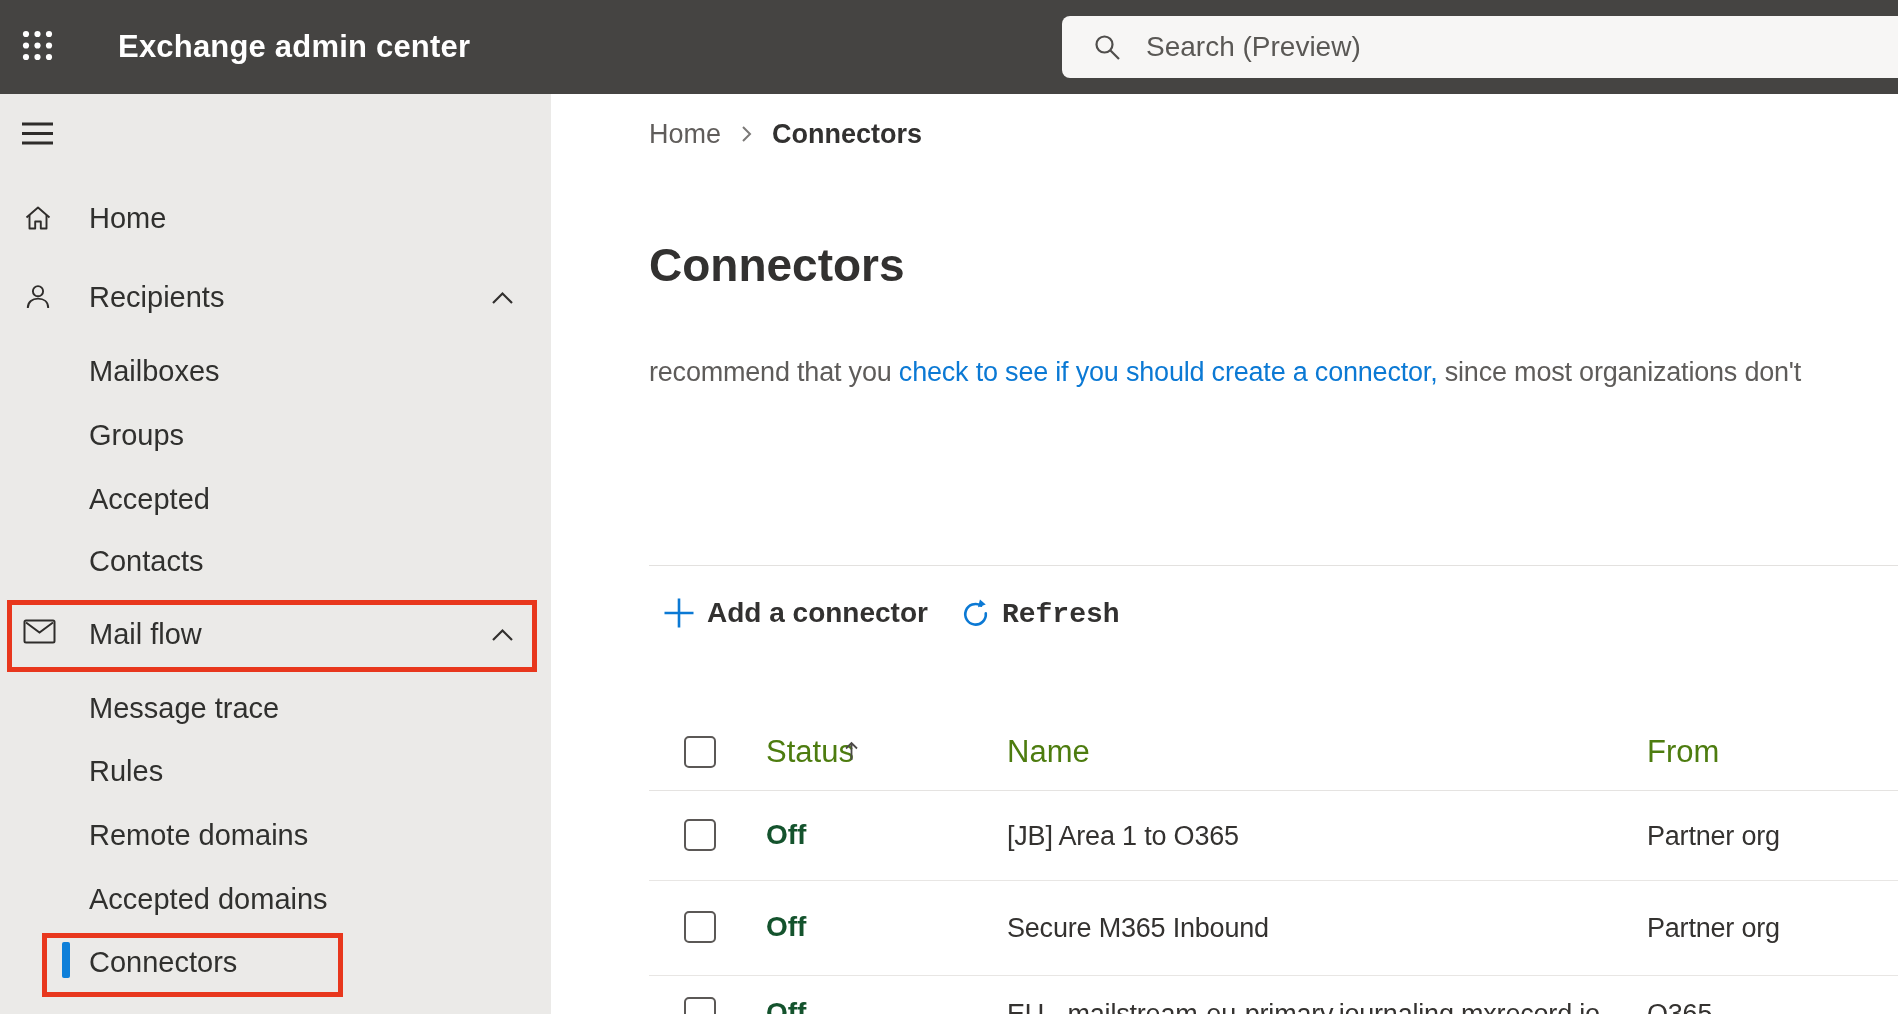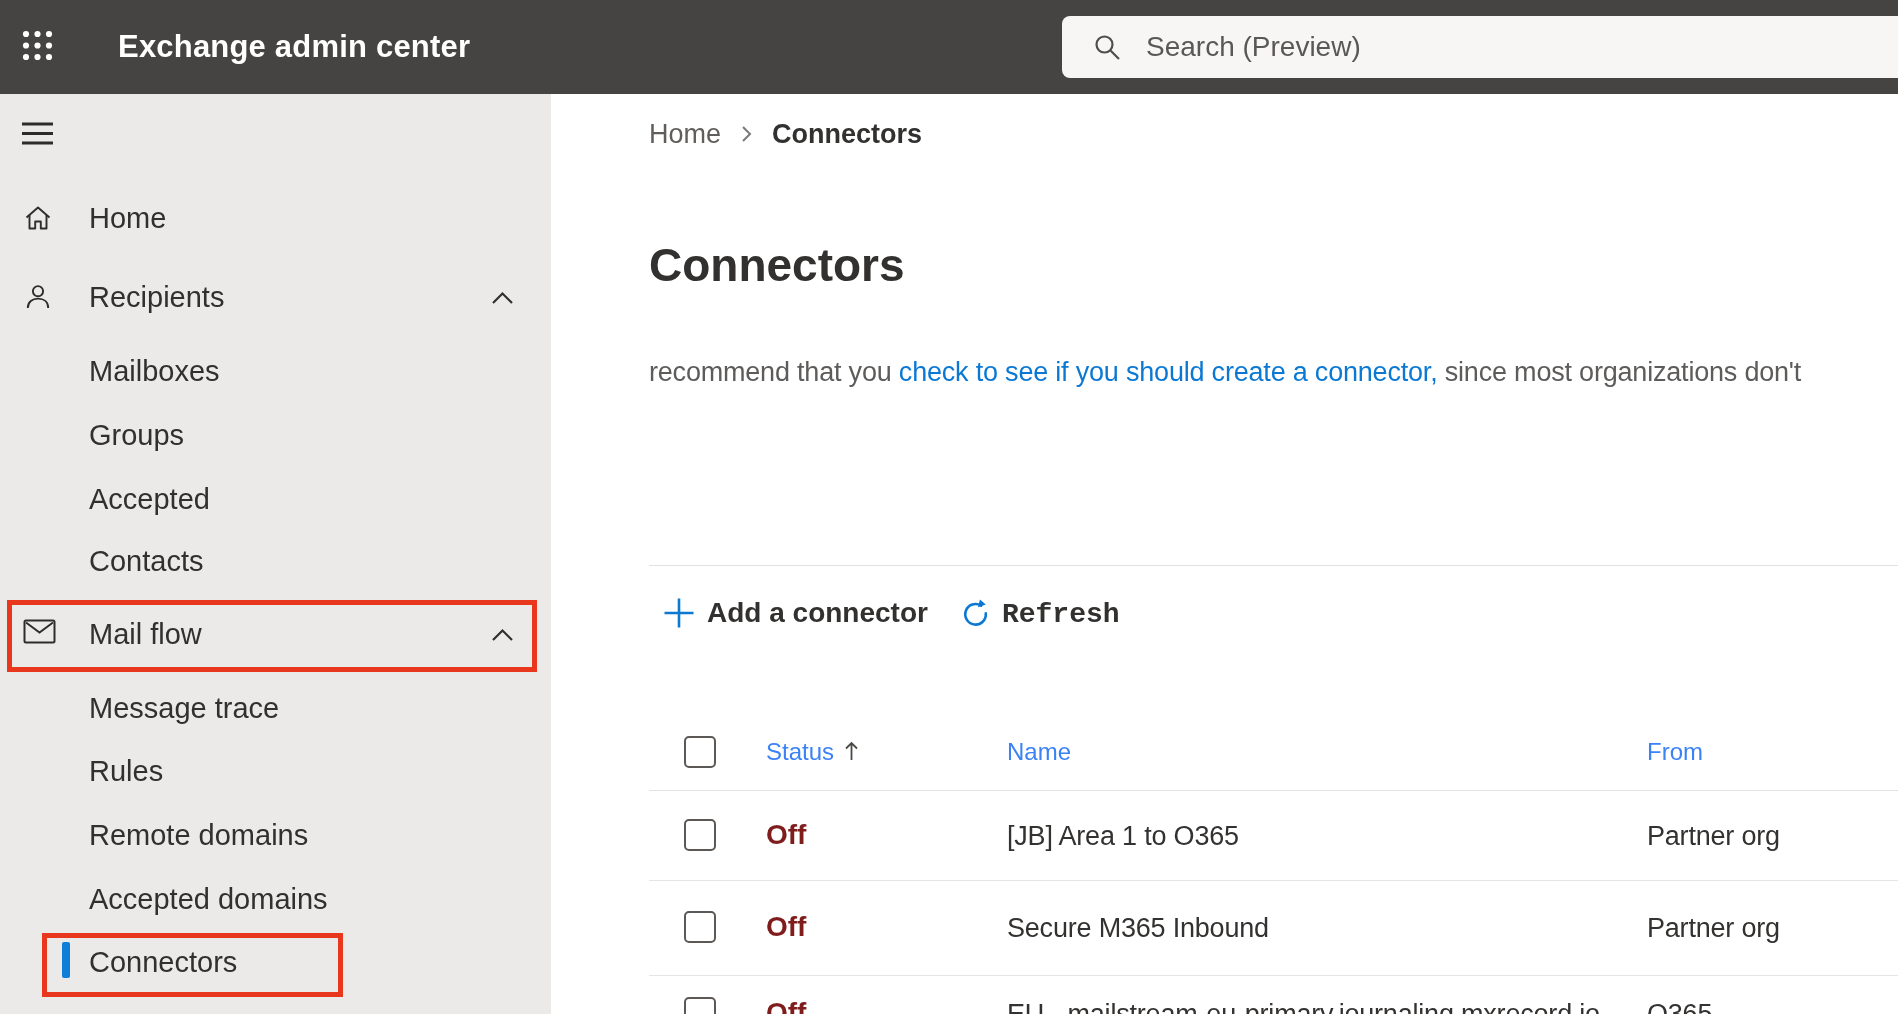--- a/index.html
+++ b/index.html
@@ -52,24 +52,24 @@
   .d-row1    { top:786px; border-top-color:#e8e6e4; }
   .d-row2    { top:881px; border-top-color:#e8e6e4; }
 
   .toolbar { position:absolute; left:111px; top:500px; height:36px; display:flex; align-items:flex-end; }
   .tool-btn { display:flex; align-items:center; cursor:pointer; }
   .tool-label { font-size:28px; font-weight:600; color:#323130; margin-left:11px; white-space:nowrap; }
   .refresh-btn { margin-left:32px;font-family:Liberation Mono, monospace; }
 
   .checkbox { position:absolute; width:32px; height:32px; border:2.5px solid #5b5856; border-radius:5px;
               background:#fff; cursor:pointer; }
-  .hcell { position:absolute; font-size:24px; color:#3b82f6; line-height:30px; white-space:nowrap; }
+  .hcell { position:absolute; font-size:31px; color:#4d7c0f; line-height:30px; white-space:nowrap; }
   .sort-arrow { position:absolute; left:293px; top:646px; }
   .cell { position:absolute; line-height:30px; white-space:nowrap; }
-  .cell.status { font-size:28px; font-weight:700; color:#7f1d1d; }
+  .cell.status { font-size:28px; font-weight:700; color:#14532d; }
   .cell.name, .cell.from { font-size:27px; color:#343230; letter-spacing:-0.2px; }
 </style>
 </head>
 <body>
 
 <div class="screen">
 
   <header class="topbar">
     <div class="waffle-btn">
       <svg width="31" height="31" viewBox="0 0 31 31" fill="#ffffff">

